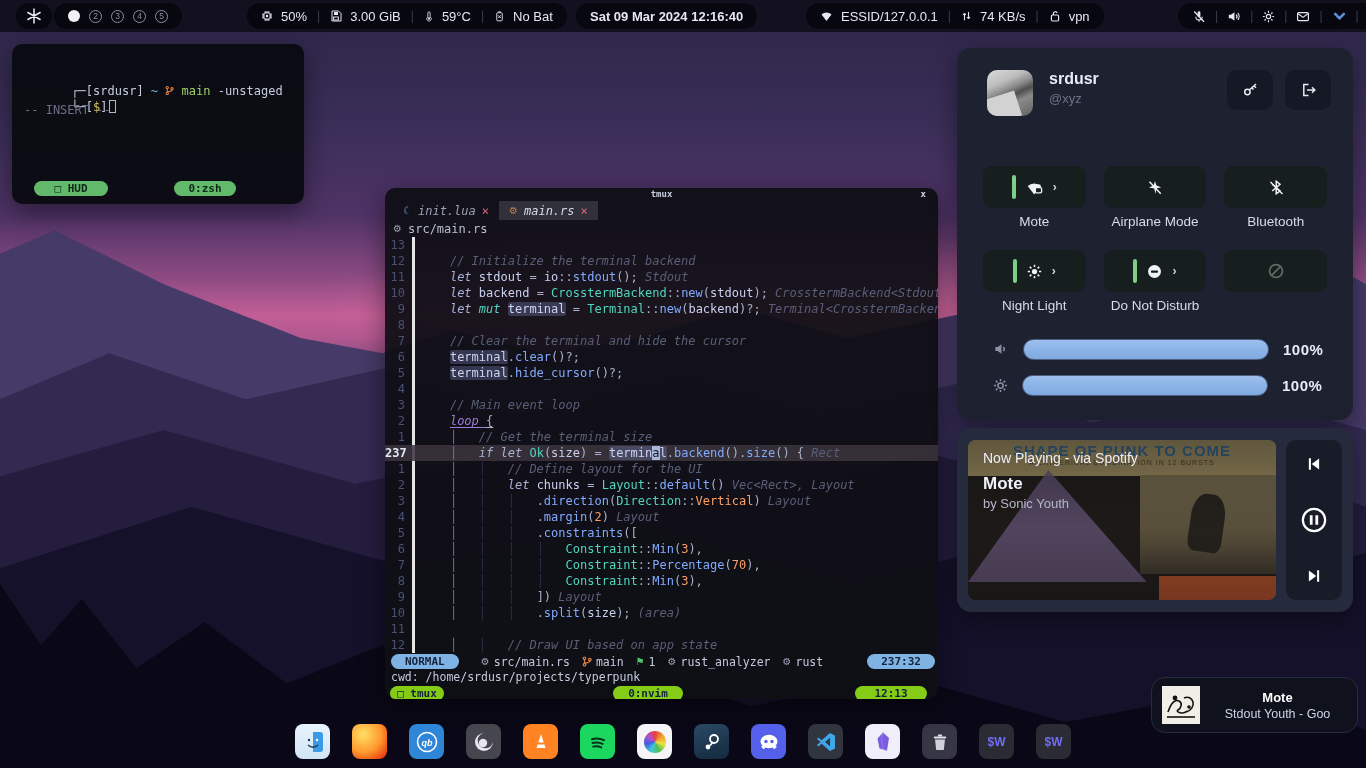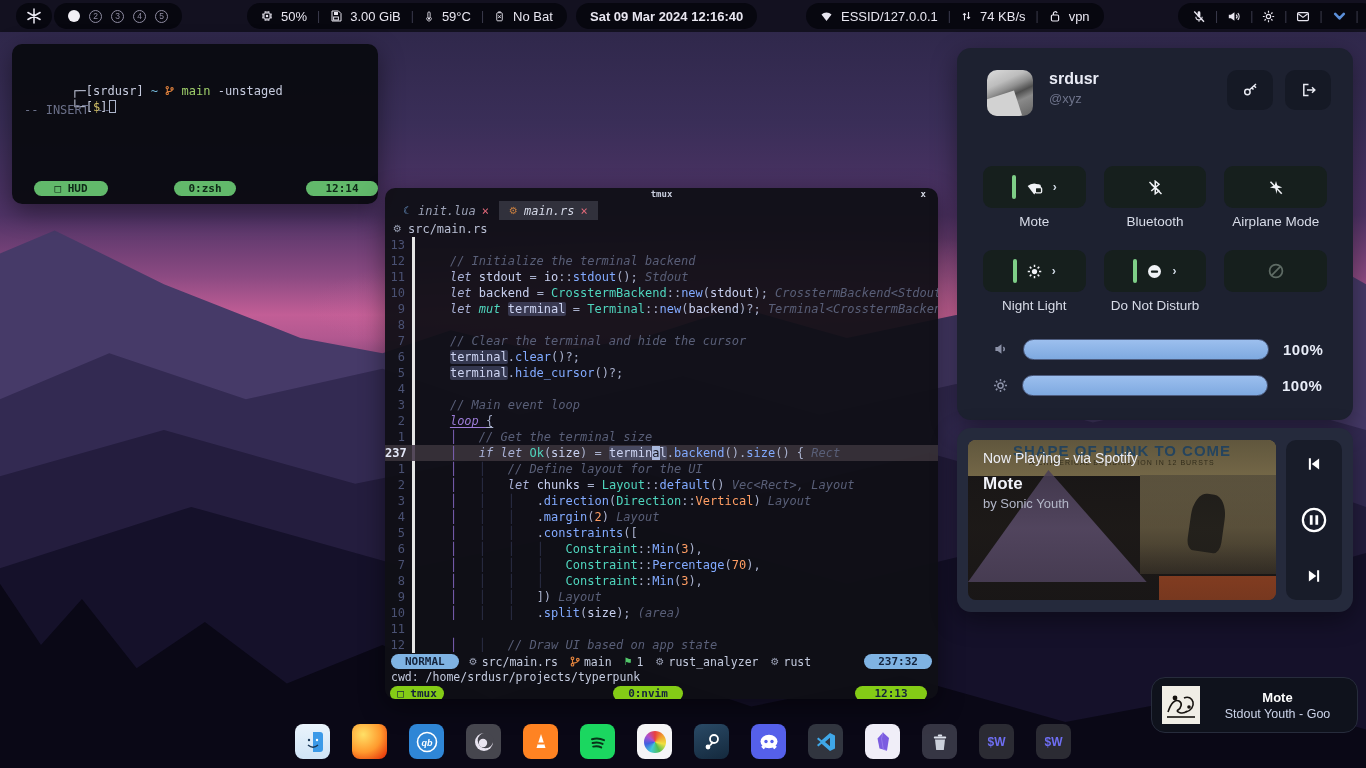--- a/index.html
+++ b/index.html
@@ -25,21 +25,21 @@
   .sep { color:#3c3c4e; font-size:12px; padding:0 2px; }
   .ws-dot-active { width:12px; height:12px; border-radius:50%; background:#f2f0f6; }
   .ws-dot { width:13px; height:13px; border-radius:50%; border:1px solid #8f8ca2; color:#8f8ca2; font-size:8.5px; display:flex; align-items:center; justify-content:center; }
   .clockpill { font-weight:bold; }
   .ticon { display:flex; align-items:center; }
 
   
   .win { position:absolute; border-radius:10px; box-shadow:0 8px 26px rgba(0,0,0,.45); overflow:hidden; }
 
   
-  #terminal { left:12px; top:44px; width:366px; height:160px; background:rgba(10,11,16,.95); font-family:"DejaVu Sans Mono", monospace; font-size:12px; }
+  #terminal { left:12px; top:44px; width:292px; height:160px; background:rgba(10,11,16,.95); font-family:"DejaVu Sans Mono", monospace; font-size:12px; }
   .tline { position:absolute; left:16px; white-space:pre; color:#c6cbde; }
   .t-user { color:#c6cbde; } .t-path { color:#74b7d8; } .t-branch { color:#9ece6a; } .t-dollar { color:#d6c368; }
   .t-mode { color:#6b7089; }
   .curbox { display:inline-block; width:7px; height:13px; border:1px solid #aeb6cc; vertical-align:-2px; margin-left:1px; }
   .gpill { position:absolute; height:15px; border-radius:8px; background:#62b96b; color:#0e2817; font-size:11px; font-weight:bold; display:flex; align-items:center; justify-content:center; font-family:"DejaVu Sans Mono", monospace; }
 
   
   #editor { left:385px; top:188px; width:553px; height:511px; background:rgba(15,15,21,.94); font-family:"DejaVu Sans Mono", monospace; }
   .etitle { height:13px; position:relative; color:#c9cede; font-size:9px; font-weight:bold; text-align:center; line-height:13px; }
   .etitle .xbtn { position:absolute; right:12px; top:0; color:#d6dae6; cursor:default; }
@@ -66,21 +66,21 @@
   .ty { color:#4fd6be; }
   .fn { color:#82aaff; }
   .num { color:#ff9e64; }
   .var { color:#c8d0f0; }
   .pn { color:#a8b0cc; }
   .gp { color:#8164bd; }
   .gg { color:#2c3048; }
   .hlw { background:rgba(108,118,165,.38); color:#cdd4f2; border-radius:2px; }
   .cursor { background:#a9b8dc; color:#15161e; }
 
-  .statusline { height:17px; display:flex; align-items:center; gap:10px; padding:0 6px; font-size:11.5px; color:#bcc3da; }
+  .statusline { height:17px; display:flex; align-items:center; gap:22px; padding:0 6px; font-size:11.5px; color:#bcc3da; }
   .slpill { background:#7fb3e3; color:#14233c; font-weight:bold; border-radius:8px; padding:1px 14px; font-size:11px; }
   .slitem { display:flex; align-items:center; gap:4px; white-space:nowrap; }
   .slitem .ticn { font-family:"DejaVu Sans", sans-serif; font-size:10px; }
   .cwdline { height:15px; line-height:15px; padding-left:6px; color:#c3cade; font-size:11.5px; }
   .tmuxbar { position:relative; height:18px; }
   .bpill { position:absolute; height:15px; top:1px; border-radius:8px; background:#84cc16; color:#14233c; font-size:11px; font-weight:bold; display:flex; align-items:center; justify-content:center; font-family:"DejaVu Sans Mono", monospace; }
 
   
   #panel { left:957px; top:48px; width:396px; height:372px; background:#1d2130; border-radius:14px; box-shadow:0 8px 26px rgba(0,0,0,.4); }
   .avatar { position:absolute; left:30px; top:22px; width:46px; height:46px; border-radius:10px; overflow:hidden;
@@ -425,37 +425,37 @@
               </svg>
             </span>
             <span class="chev">›</span>
           </div>
           <div class="tlabel">Mote</div>
         </div>
         <div class="tcell">
           <div class="tbtn">
             <span>
               <svg width="16" height="15" viewBox="0 0 12 12">
+                <path d="M6 .8l1 3.4 4 1.8-3.9.6-.7 4.6-1-4.4L1.2 6 5 4.2Z" fill="#f0f2f6"></path>
+                <path d="M1.6 1.4l9 9.6" stroke="#f0f2f6" stroke-width="1.2"></path>
+              </svg>
+            </span>
+          </div>
+          <div class="tlabel">Airplane Mode</div>
+        </div>
+        <div class="tcell">
+          <div class="tbtn">
+            <span>
+              <svg width="16" height="15" viewBox="0 0 12 12">
                 <path d="M3 3.4l6.2 5.4L6.2 11V1l3 2.4L3 8.8" fill="none" stroke="#f0f2f6" stroke-width="1.2"></path>
                 <path d="M1.6 1.6l9.6 9.6" stroke="#f0f2f6" stroke-width="1.2"></path>
               </svg>
             </span>
           </div>
           <div class="tlabel">Bluetooth</div>
-        </div>
-        <div class="tcell">
-          <div class="tbtn">
-            <span>
-              <svg width="16" height="15" viewBox="0 0 12 12">
-                <path d="M6 .8l1 3.4 4 1.8-3.9.6-.7 4.6-1-4.4L1.2 6 5 4.2Z" fill="#f0f2f6"></path>
-                <path d="M1.6 1.4l9 9.6" stroke="#f0f2f6" stroke-width="1.2"></path>
-              </svg>
-            </span>
-          </div>
-          <div class="tlabel">Airplane Mode</div>
         </div>
         <div class="tcell">
           <div class="tbtn">
             <span class="bar"></span>
             <span>
               <svg width="15" height="15" viewBox="0 0 12 12">
                 <circle cx="6" cy="6" r="2.1" fill="#f0f2f6"></circle>
                 <g stroke="#f0f2f6" stroke-width="1.2">
                   <path d="M6 .6v1.8M6 9.6v1.8M.6 6h1.8M9.6 6h1.8M2.2 2.2l1.3 1.3M8.5 8.5l1.3 1.3M9.8 2.2L8.5 3.5M3.5 8.5L2.2 9.8"></path>
                 </g>

